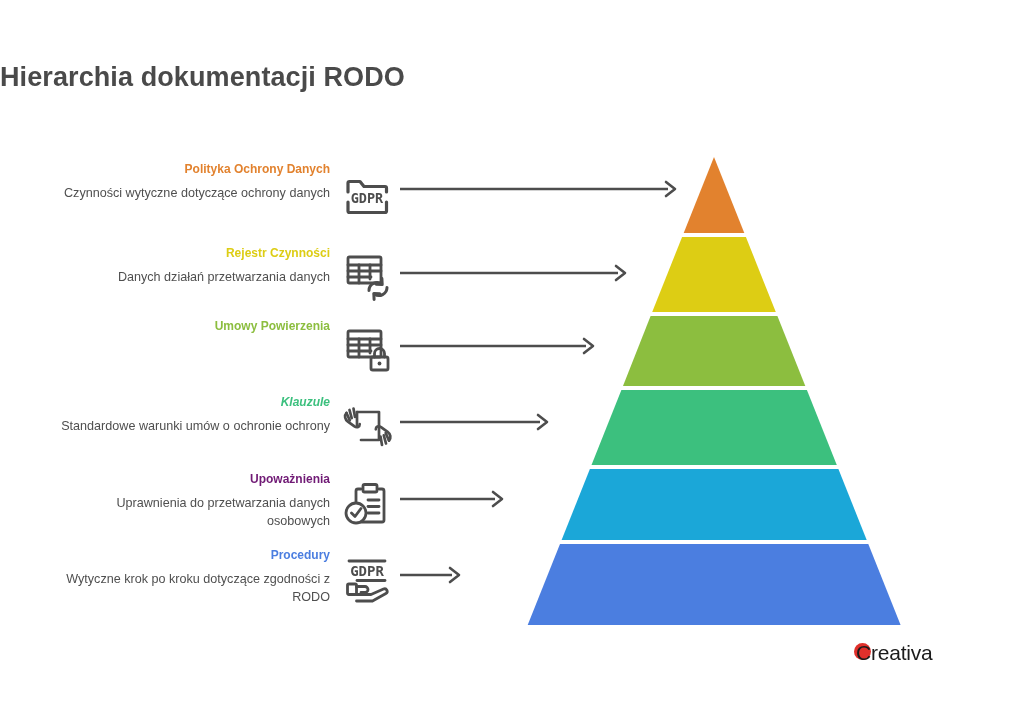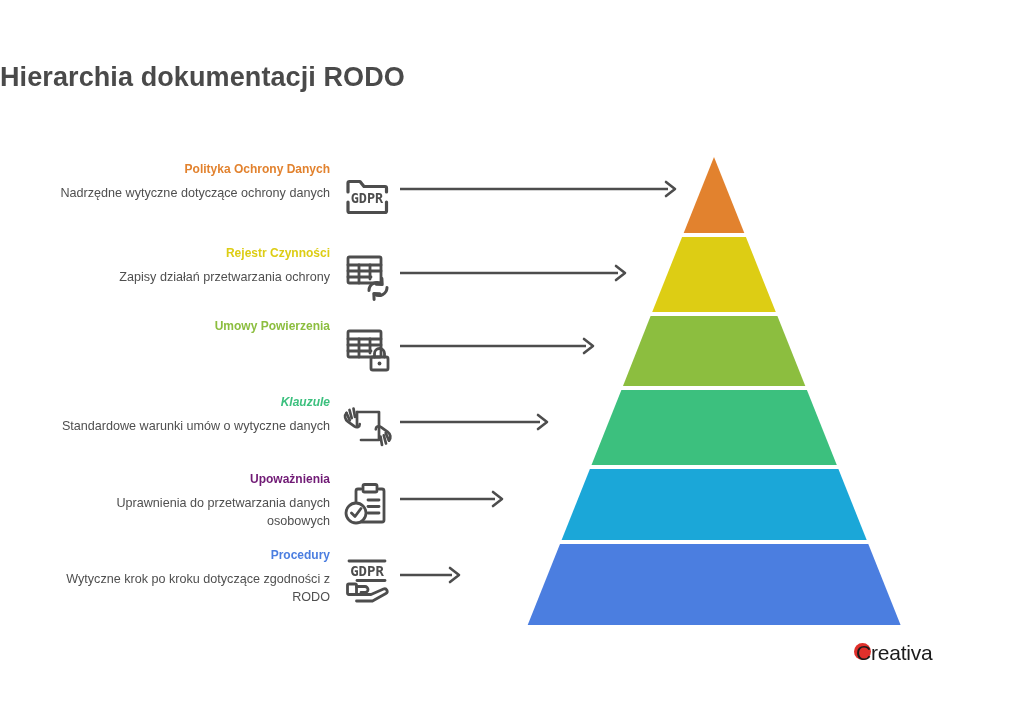--- a/index.html
+++ b/index.html
@@ -145,21 +145,21 @@
 
       <polygon points="149.9,324 398.4,324 426.7,395 121.6,395" fill="#1ba7d8"></polygon>
 
       <polygon points="120.0,399 428.3,399 460.6,480 87.7,480" fill="#4b7ee0"></polygon>
     </svg>
   </div>
 
   <div class="row" style="top:160px;">
     <div class="row-label">
       <div class="row-title" style="color:#e2822e;">Polityka Ochrony Danych</div>
-      <div class="row-desc">Nadrzędne wytyczne dotyczące ochrony danych</div>
+      <div class="row-desc">Czynności wytyczne dotyczące ochrony danych</div>
     </div>
     <div class="row-icon" style="top:11px;">
       <svg viewBox="0 0 52 52" fill="none" stroke="#4d4d4d" stroke-width="3.2" stroke-linecap="round" stroke-linejoin="round">
         <path d="M7 21 V12 a1.5 1.5 0 0 1 1.5 -1.5 H19 l4 5 H44 a1.5 1.5 0 0 1 1.5 1.5 V21"></path>
         <path d="M7 31 V40 a1.5 1.5 0 0 0 1.5 1.5 H44 a1.5 1.5 0 0 0 1.5 -1.5 V31"></path>
         <text x="26" y="31.5" text-anchor="middle" font-family="'DejaVu Sans Mono', monospace" font-size="13.5" font-weight="bold" fill="#4d4d4d" stroke="none">GDPR</text>
       </svg>
     </div>
     <div class="row-arrow" style="left:400px; width:278px; top:19px;">
       <svg viewBox="0 0 278 20" preserveAspectRatio="none">
@@ -167,21 +167,21 @@
       </svg>
       <svg viewBox="0 0 20 20" style="position:absolute;right:0;top:0;width:20px;">
         <polyline points="8,3 17,10 8,17" fill="none" stroke="#4d4d4d" stroke-width="2.6" stroke-linecap="round" stroke-linejoin="round"></polyline>
       </svg>
     </div>
   </div>
 
   <div class="row" style="top:244px;">
     <div class="row-label">
       <div class="row-title" style="color:#ddcd14;">Rejestr Czynności</div>
-      <div class="row-desc">Zapisy działań przetwarzania ochrony</div>
+      <div class="row-desc">Danych działań przetwarzania danych</div>
     </div>
     <div class="row-icon" style="top:5px;">
       <svg viewBox="0 0 52 52" fill="none" stroke="#4d4d4d" stroke-width="2.8" stroke-linecap="round" stroke-linejoin="round">
         <rect x="7" y="8" width="33" height="26" rx="1.5"></rect>
         <line x1="7" y1="16" x2="40" y2="16"></line>
         <line x1="7" y1="22" x2="40" y2="22"></line>
         <line x1="7" y1="28" x2="30" y2="28"></line>
         <line x1="18" y1="16" x2="18" y2="34"></line>
         <line x1="29" y1="16" x2="29" y2="30"></line>
         <g stroke-width="3">
@@ -225,21 +225,21 @@
       </svg>
       <svg viewBox="0 0 20 20" style="position:absolute;right:0;top:0;width:20px;">
         <polyline points="8,3 17,10 8,17" fill="none" stroke="#4d4d4d" stroke-width="2.6" stroke-linecap="round" stroke-linejoin="round"></polyline>
       </svg>
     </div>
   </div>
 
   <div class="row" style="top:393px;">
     <div class="row-label">
       <div class="row-title" style="color:#3cc07e;font-style:italic;">Klauzule</div>
-      <div class="row-desc">Standardowe warunki umów o wytyczne danych</div>
+      <div class="row-desc">Standardowe warunki umów o ochronie ochrony</div>
     </div>
     <div class="row-icon" style="top:7px;">
       <svg viewBox="0 0 52 52" fill="none" stroke="#4d4d4d" stroke-width="2.7" stroke-linecap="round" stroke-linejoin="round">
 
         <polyline points="16,12 38,12 38,40 20,40"></polyline>
         <line x1="16" y1="12" x2="16" y2="26"></line>
 
         <path d="M12.5 8.5 l1.5 8.5"></path>
         <path d="M8.5 10 l2.2 8.2"></path>
         <path d="M5.5 13 l3.3 7.4"></path>

